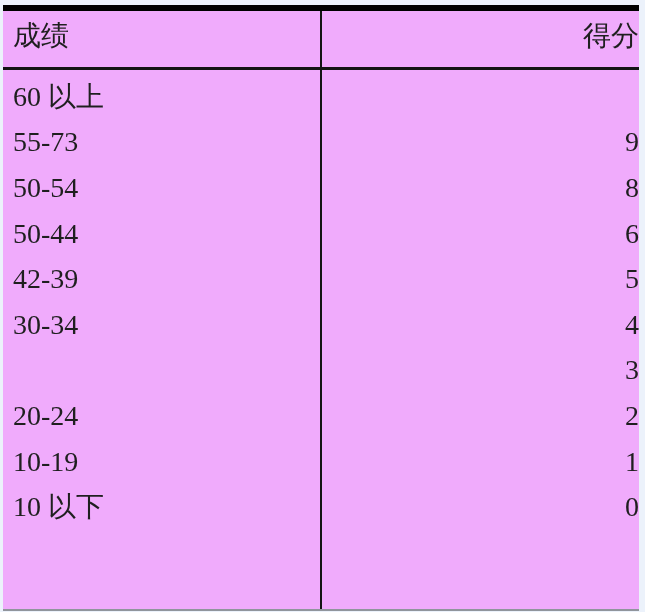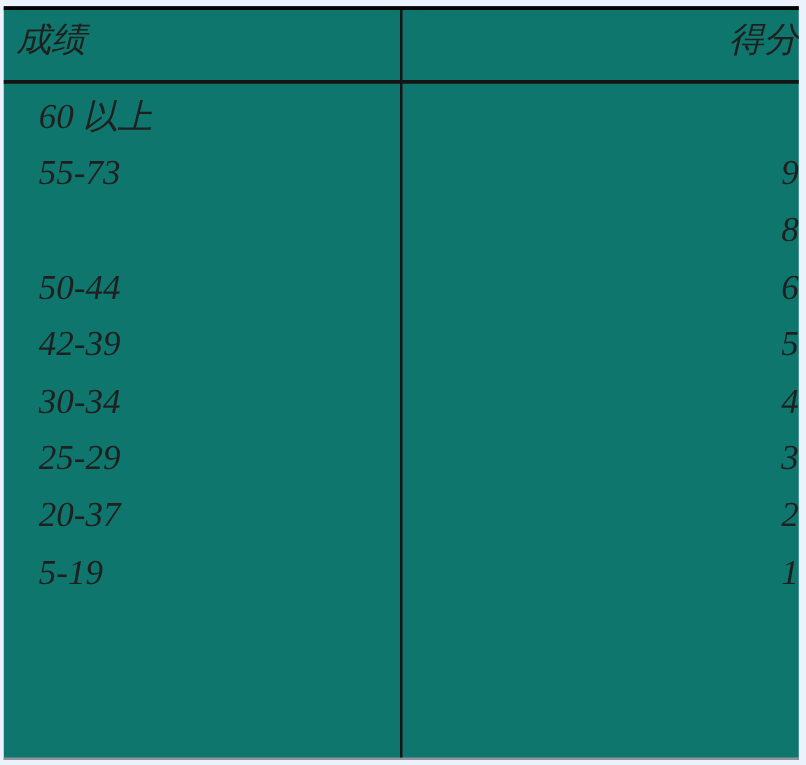--- a/index.html
+++ b/index.html
@@ -14,25 +14,24 @@
     font-family: "Liberation Serif", "DejaVu Serif", serif;
     color: #1f1f1f;
     overflow: hidden;
   }
   .score-table {
     position: absolute;
     left: 3px;
     top: 5px;
     width: 636px;
     height: 598px;
-    background: #0f766e;
-    border-top: 3px solid #000000;
+    background: #f0abfc;
+    border-top: 6px solid #000000;
     border-bottom: 2px solid #90959c;
     box-sizing: content-box;
-    font-style: italic;
   }
   .col-divider {
     position: absolute;
     left: 317px;
     top: 0;
     height: 100%;
     width: 2px;
     background: #141414;
   }
   .header-row {
@@ -56,21 +55,20 @@
     padding-left: 10px;
     flex: 0 0 319px;
   }
   .cell.right {
     flex: 1 1 auto;
     padding-left: 10px;
     text-align: right;
   }
   .body-rows {
     padding-top: 4px;
-    padding-left: 18px;
   }
   .row {
     height: 45.6px;
     display: flex;
     align-items: center;
   }
 </style>
 </head>
 <body>
 
@@ -84,40 +82,44 @@
 
   <div class="body-rows">
     <div class="row">
       <div class="cell left">60 以上</div>
     </div>
     <div class="row">
       <div class="cell left">55-73</div>
       <div class="cell right">9</div>
     </div>
     <div class="row">
+      <div class="cell left">50-54</div>
       <div class="cell right">8</div>
     </div>
     <div class="row">
       <div class="cell left">50-44</div>
       <div class="cell right">6</div>
     </div>
     <div class="row">
       <div class="cell left">42-39</div>
       <div class="cell right">5</div>
     </div>
     <div class="row">
       <div class="cell left">30-34</div>
       <div class="cell right">4</div>
     </div>
     <div class="row">
-      <div class="cell left">25-29</div>
       <div class="cell right">3</div>
     </div>
     <div class="row">
-      <div class="cell left">20-37</div>
+      <div class="cell left">20-24</div>
       <div class="cell right">2</div>
     </div>
     <div class="row">
-      <div class="cell left">5-19</div>
+      <div class="cell left">10-19</div>
       <div class="cell right">1</div>
+    </div>
+    <div class="row">
+      <div class="cell left">10 以下</div>
+      <div class="cell right">0</div>
     </div>
   </div>
 </div>
 
 </body></html>

